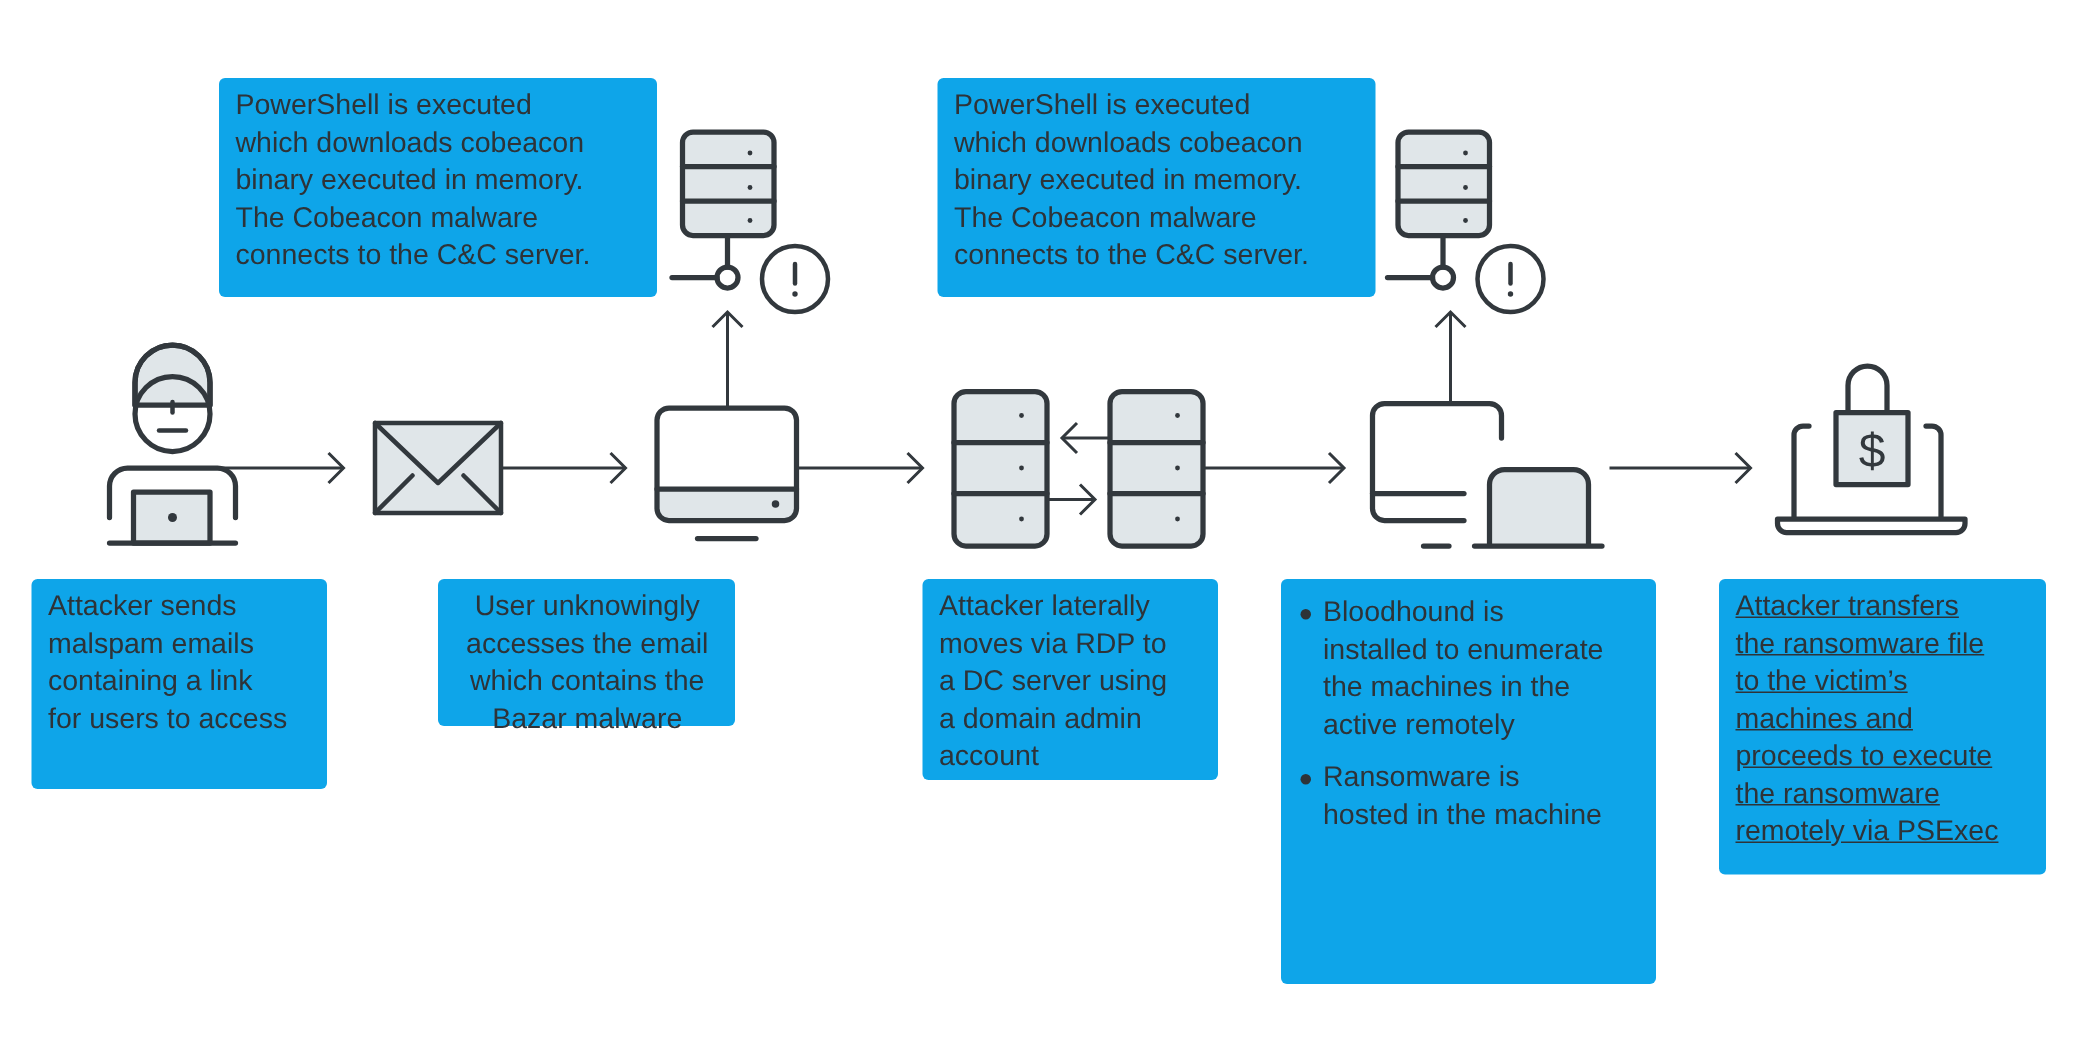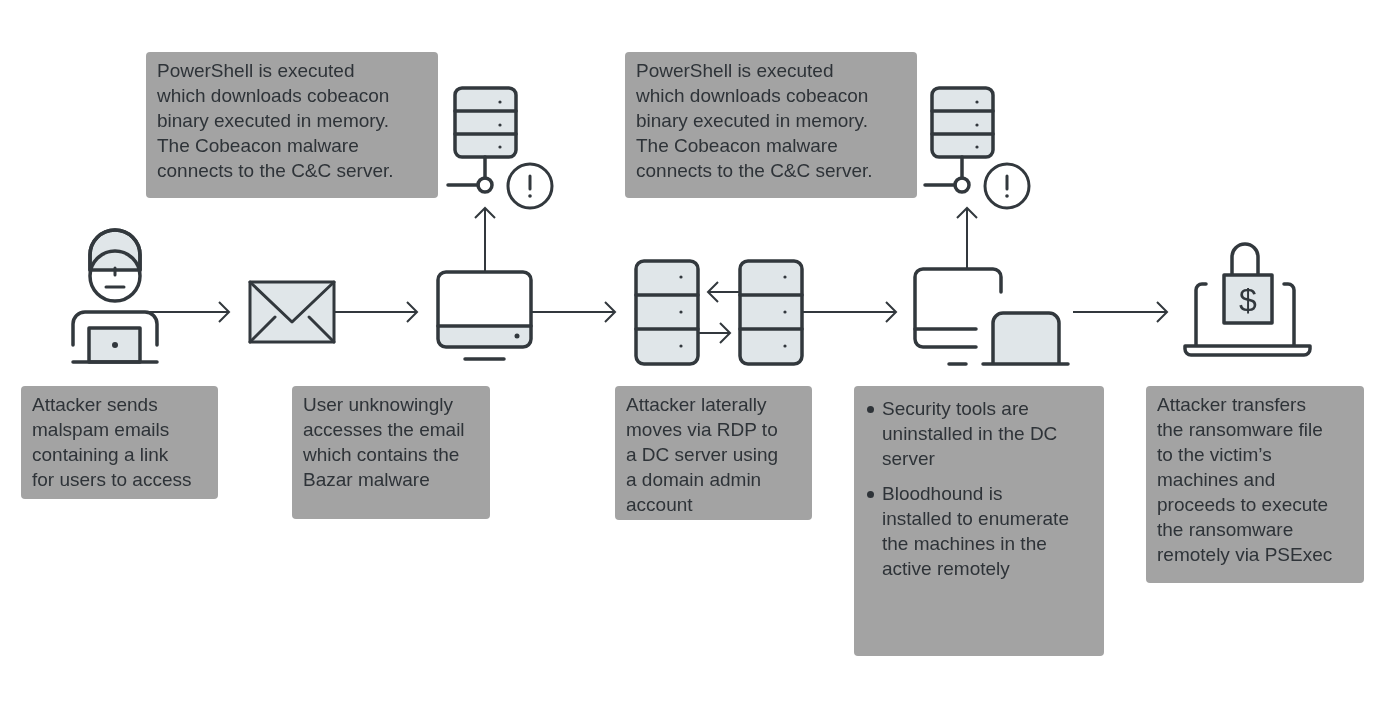--- a/index.html
+++ b/index.html
@@ -1,18 +1,18 @@
 <!DOCTYPE html>
 <html><head>
 <meta charset="utf-8">
 <style>
   html, body { margin: 0; padding: 0; background: #ffffff; }
   body { width: 1386px; height: 709px; position: relative; overflow: hidden;
          font-family: "Liberation Sans", sans-serif; color: #2e3338; }
-  .box { position: absolute; background: #a3a3a3; border-radius: 4px;
+  .box { position: absolute; background: #0ea5e9; border-radius: 4px;
          font-size: 19px; line-height: 25px; padding: 6px 10px 8px 11px; box-sizing: border-box; }
   .box p { margin: 0; white-space: pre-line; }
   .box ul { margin: 0; padding: 0; list-style: none; }
   .box li { position: relative; padding-left: 16px; margin-bottom: 10px; white-space: pre-line; }
   .box li:last-child { margin-bottom: 0; }
   .box li::before { content: ""; position: absolute; left: 1px; top: 10px; width: 7px; height: 7px;
                     border-radius: 50%; background: #2e3338; }
   svg.canvas { position: absolute; left: 0; top: 0; }
   .st { stroke: #32383d; stroke-width: 3.5; fill: none; stroke-linecap: round; stroke-linejoin: round; }
   .stf { stroke: #32383d; stroke-width: 3.5; fill: #e0e6e9; stroke-linejoin: round; }
@@ -30,51 +30,50 @@
 connects to the C&amp;C server.</p>
 </div>
 <div class="box" style="left:625px; top:52px; width:292px; height:146px;">
   <p>PowerShell is executed
 which downloads cobeacon
 binary executed in memory.
 The Cobeacon malware
 connects to the C&amp;C server.</p>
 </div>
 
-<div class="box" style="left:21px; top:386px; width:197px; height:113px;">
+<div class="box" style="left:21px; top:386px; width:197px; height:140px;">
   <p>Attacker sends
 malspam emails
 containing a link
 for users to access</p>
 </div>
-<div class="box" style="left:292px; top:386px; width:198px; height:133px;">
+<div class="box" style="left:292px; top:386px; width:198px; height:98px;text-align:center;">
   <p>User unknowingly
 accesses the email
 which contains the
 Bazar malware</p>
 </div>
 <div class="box" style="left:615px; top:386px; width:197px; height:134px;">
   <p>Attacker laterally
 moves via RDP to
 a DC server using
 a domain admin
 account</p>
 </div>
 <div class="box" style="left:854px; top:386px; width:250px; height:270px; padding-top:10px; padding-left:12px;">
   <ul>
-    <li>Security tools are
-uninstalled in the DC
-server</li>
     <li>Bloodhound is
 installed to enumerate
 the machines in the
 active remotely</li>
+    <li>Ransomware is
+hosted in the machine</li>
   </ul>
 </div>
-<div class="box" style="left:1146px; top:386px; width:218px; height:197px;">
+<div class="box" style="left:1146px; top:386px; width:218px; height:197px;text-decoration:underline;">
   <p>Attacker transfers
 the ransomware file
 to the victim’s
 machines and
 proceeds to execute
 the ransomware
 remotely via PSExec</p>
 </div>
 
 <svg class="canvas" width="1386" height="709" viewBox="0 0 1386 709">

